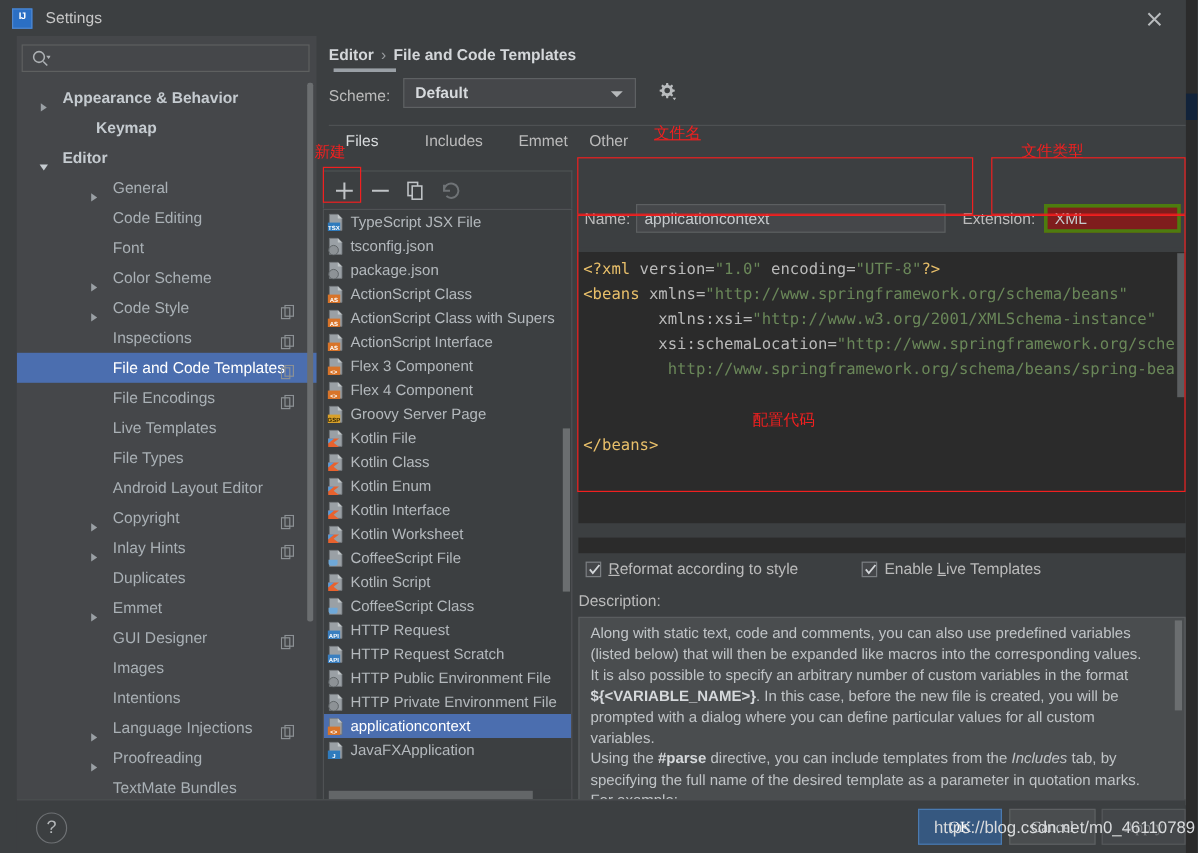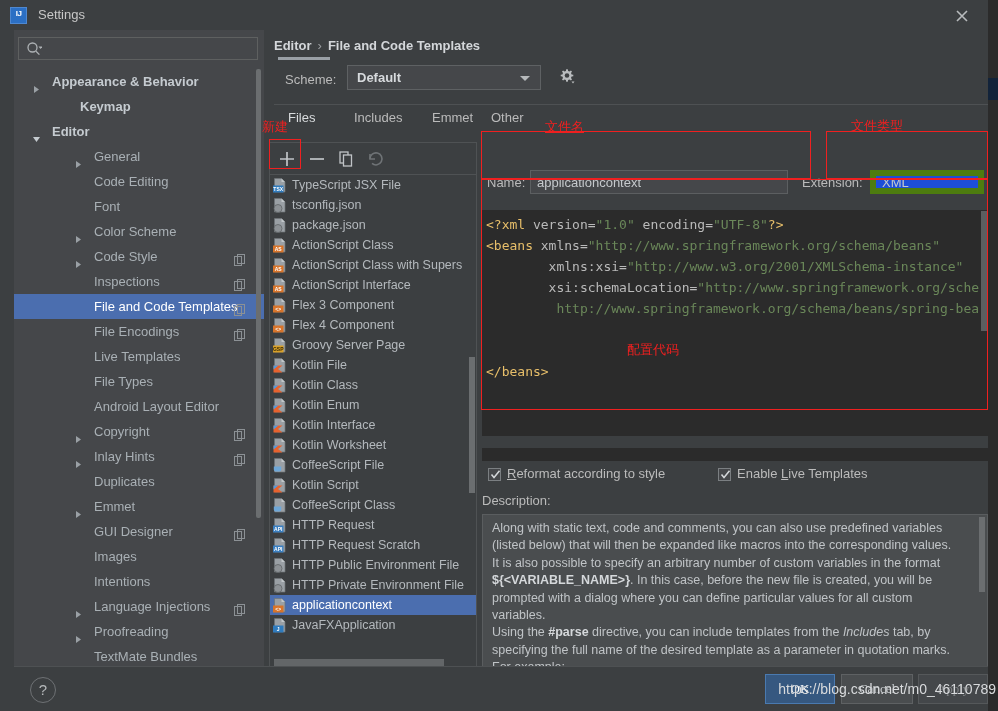--- a/index.html
+++ b/index.html
@@ -49,21 +49,21 @@
   .tree-item .copyico{position:absolute;right:18px;top:6px;width:12px;height:13px;}
 
   .sb-track{position:absolute;right:3px;top:39px;width:5px;height:597px;}
   .sb-thumb{position:absolute;right:3px;top:39px;width:5px;height:449px;background:#6b6e70;border-radius:2px;}
 
   
   .content{position:absolute;left:264px;top:30px;width:724px;height:636px;background:#3c3f41;}
   .breadcrumb{position:absolute;left:10px;top:8px;font-size:13px;font-weight:bold;color:#d4d7da;}
   .breadcrumb .sep{font-weight:normal;color:#9a9da0;margin:0 6px;}
 
-  .scheme-row{position:absolute;left:21px;top:35px;width:700px;height:30px;}
+  .scheme-row{position:absolute;left:10px;top:35px;width:700px;height:30px;}
   .scheme-lbl{position:absolute;left:0;top:7px;font-size:13px;color:#bbbbbb;}
   .scheme-combo{position:absolute;left:62px;top:0;width:194px;height:25px;box-sizing:border-box;
       background:#45474a;border:1px solid #5e6163;cursor:pointer;}
   .scheme-combo .val{position:absolute;left:9px;top:4px;font-size:13px;font-weight:bold;color:#d7dadd;}
   .scheme-combo .chev{position:absolute;right:10px;top:10px;width:0;height:0;
       border-left:5px solid transparent;border-right:5px solid transparent;border-top:5px solid #b6b9bb;}
   .gear{position:absolute;left:273px;top:3px;width:18px;height:18px;cursor:pointer;}
 
   .hrule{position:absolute;left:10px;top:74px;width:714px;height:1px;background:#4e5153;}
 
@@ -90,21 +90,21 @@
   .fl-hsb{position:absolute;left:3px;bottom:3px;width:170px;height:7px;background:#636668;}
 
   
   .name-bar{position:absolute;left:218px;top:130px;width:506px;height:46px;background:#3c3f41;}
   .name-lbl{position:absolute;left:5px;top:15px;font-size:13px;color:#bbbbbb;}
   .name-input{position:absolute;left:48px;top:10px;width:258px;height:24px;box-sizing:border-box;
       background:#45474a;border:1px solid #5c5f61;color:#c5c9cc;font-size:13px;
       font-family:"Liberation Sans",sans-serif;padding:0 6px;outline:none;}
   .ext-lbl{position:absolute;left:320px;top:15px;font-size:13px;color:#bbbbbb;}
   .ext-input{position:absolute;left:388px;top:10px;width:114px;height:24px;box-sizing:border-box;
-      background:#1d4ed8;border:6px solid #4d7c0f;color:#c5c9cc;font-size:13px;
+      background:#7f1d1d;border:3px solid #4d7c0f;color:#c5c9cc;font-size:13px;
       font-family:"Liberation Sans",sans-serif;padding:0 6px;outline:none;}
 
   
   .editor{position:absolute;left:218px;top:180px;width:506px;height:226px;background:#2b2b2b;
       overflow:hidden;cursor:text;}
   .code{position:absolute;left:4px;top:4px;white-space:pre;
       font-family:"DejaVu Sans Mono","Liberation Mono",monospace;font-size:13px;line-height:21px;}
   .c-tag{color:#e8bf6a;text-align:right;}
   .c-attr{color:#bababa;}
   .c-str{color:#6a8759;}
@@ -634,19 +634,19 @@
       <div class="btn apply">Apply</div>
     </div>
   </div>
 
   <div class="ann-box" style="left:269px;top:139px;width:32px;height:30px;"></div>
   <div class="ann-box" style="left:481px;top:131px;width:330px;height:48px;"></div>
   <div class="ann-box" style="left:826px;top:131px;width:162px;height:48px;"></div>
   <div class="ann-box" style="left:481px;top:179px;width:507px;height:231px;"></div>
   <div id="ann-labels">
       <div class="ann-txt" style="left: 262px; top: 118px;">新建</div>
-      <div class="ann-txt" style="left: 545px; top: 118px; text-decoration: underline;">文件名</div>
+      <div class="ann-txt" style="left: 545px; top: 102px; text-decoration: underline;">文件名</div>
       <div class="ann-txt" style="left: 851px; top: 117px;">文件类型</div>
       <div class="ann-txt" style="left: 627px; top: 341px; text-align: right;">配置代码</div>
     </div>
 
   <div class="watermark">https://blog.csdn.net/m0_46110789</div>
 </div>
 
 </body></html>

